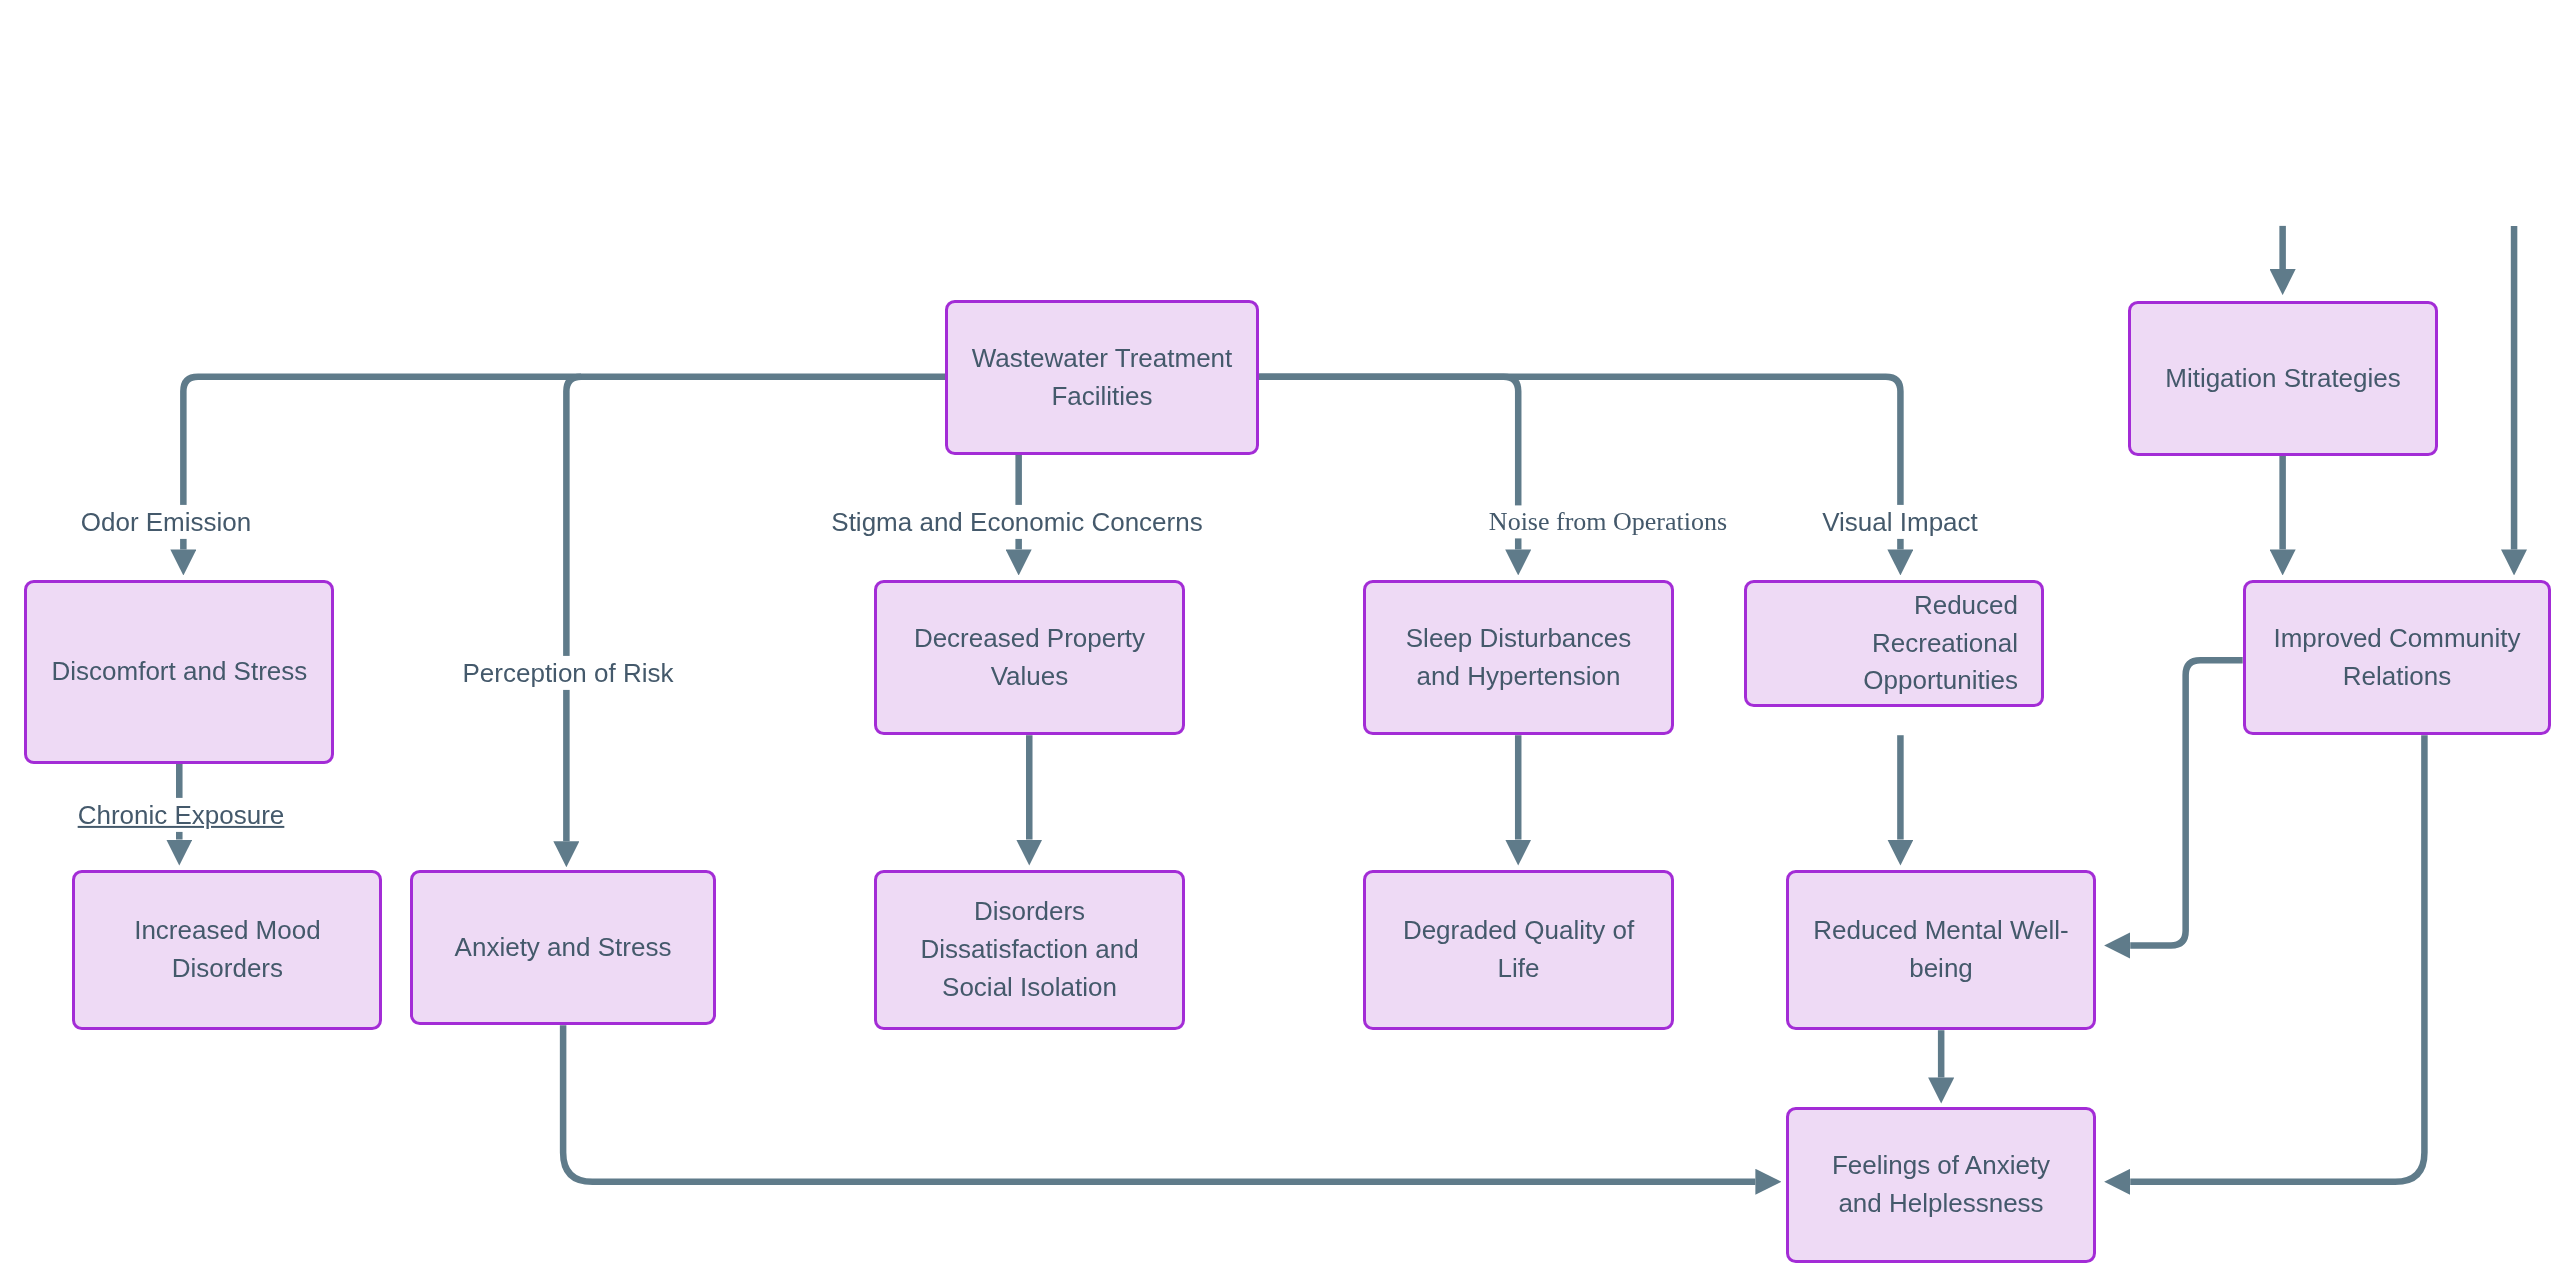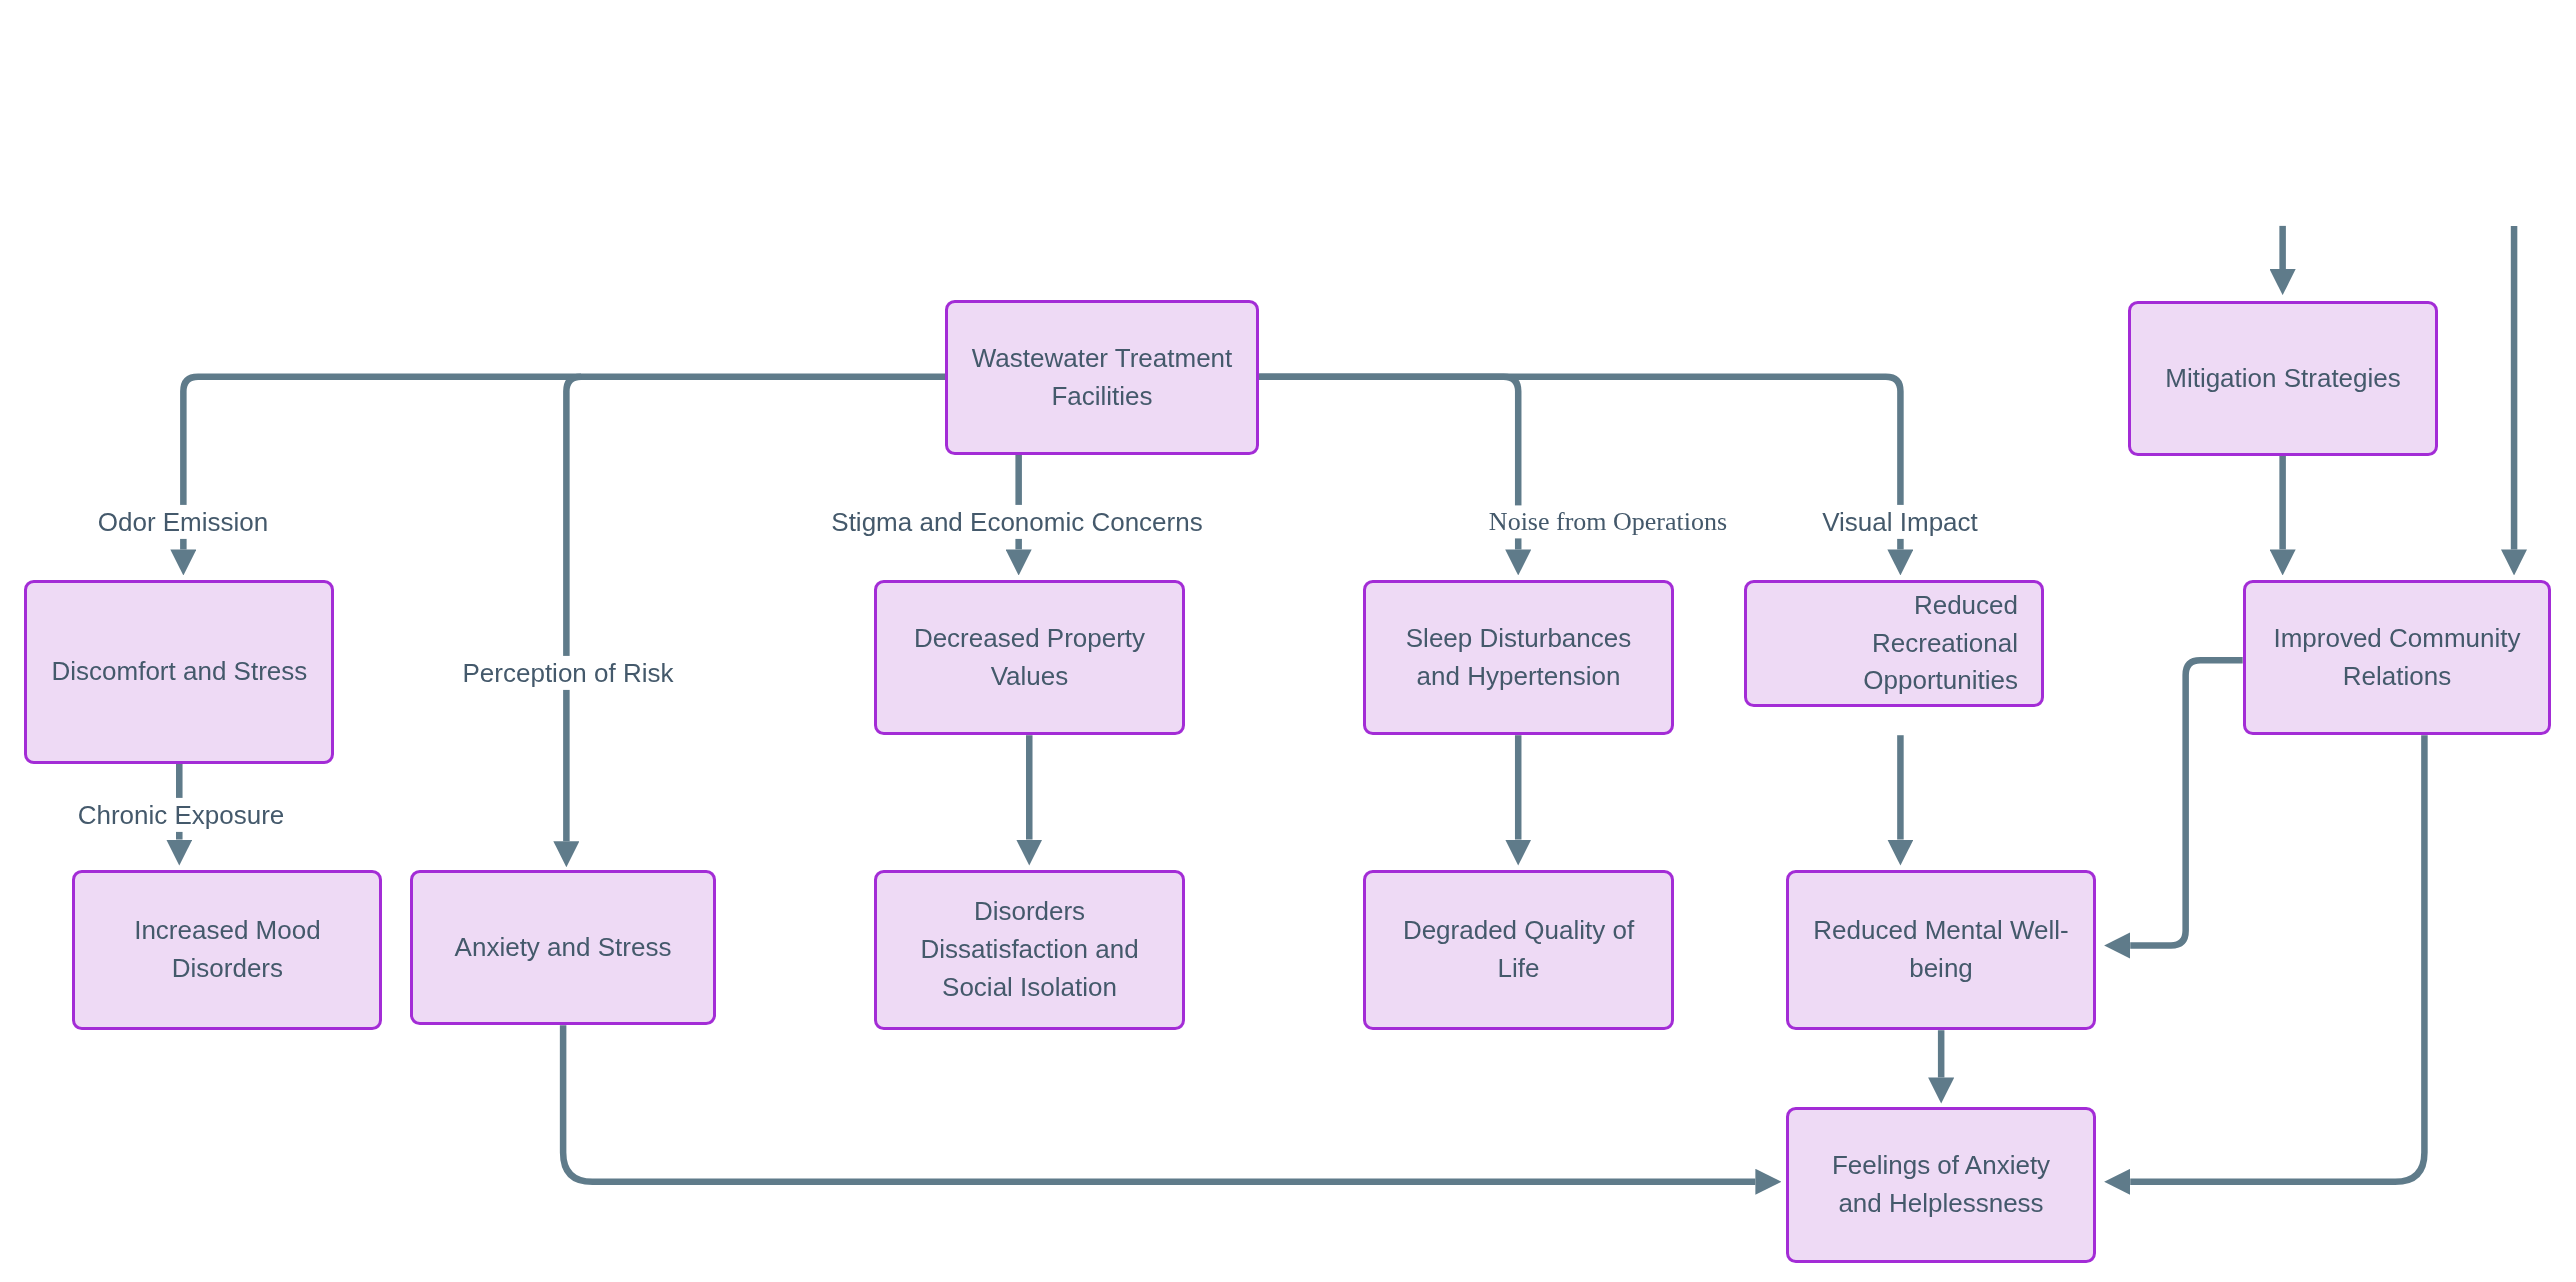--- a/index.html
+++ b/index.html
@@ -43,22 +43,22 @@
   .n-dissat{left:874px;top:870px;width:311px;height:160px;}
   .n-sleep{left:1363px;top:580px;width:311px;height:155px;}
   .n-degraded{left:1363px;top:870px;width:311px;height:160px;}
   .n-rec{left:1744px;top:580px;width:300px;height:127px;padding:8.1px 23px;text-align:right;}
   .n-mental{left:1786px;top:870px;width:310px;height:160px;}
   .n-feelings{left:1786px;top:1107px;width:310px;height:156px;}
   .n-effective{left:2245px;top:30px;width:308px;height:196px;}
   .n-mitigation{left:2128px;top:301px;width:310px;height:155px;}
   .n-improved{left:2243px;top:580px;width:308px;height:155px;}
   
-  .l-odor{left:183px;top:522px;}
-  .l-chronic{left:181px;top:815px;}
+  .l-odor{left:166px;top:522px;}
+  .l-chronic{left:181px;top:815px;text-decoration:underline;}
   .l-perception{left:568px;top:673px;}
   .l-stigma{left:1017px;top:522px;}
   .l-noise{left:1608px;top:522px;font-family:Liberation Serif, serif;}
   .l-visual{left:1900px;top:522px;}
 </style>
 </head>
 <body>
 
 <div id="canvas">
 

